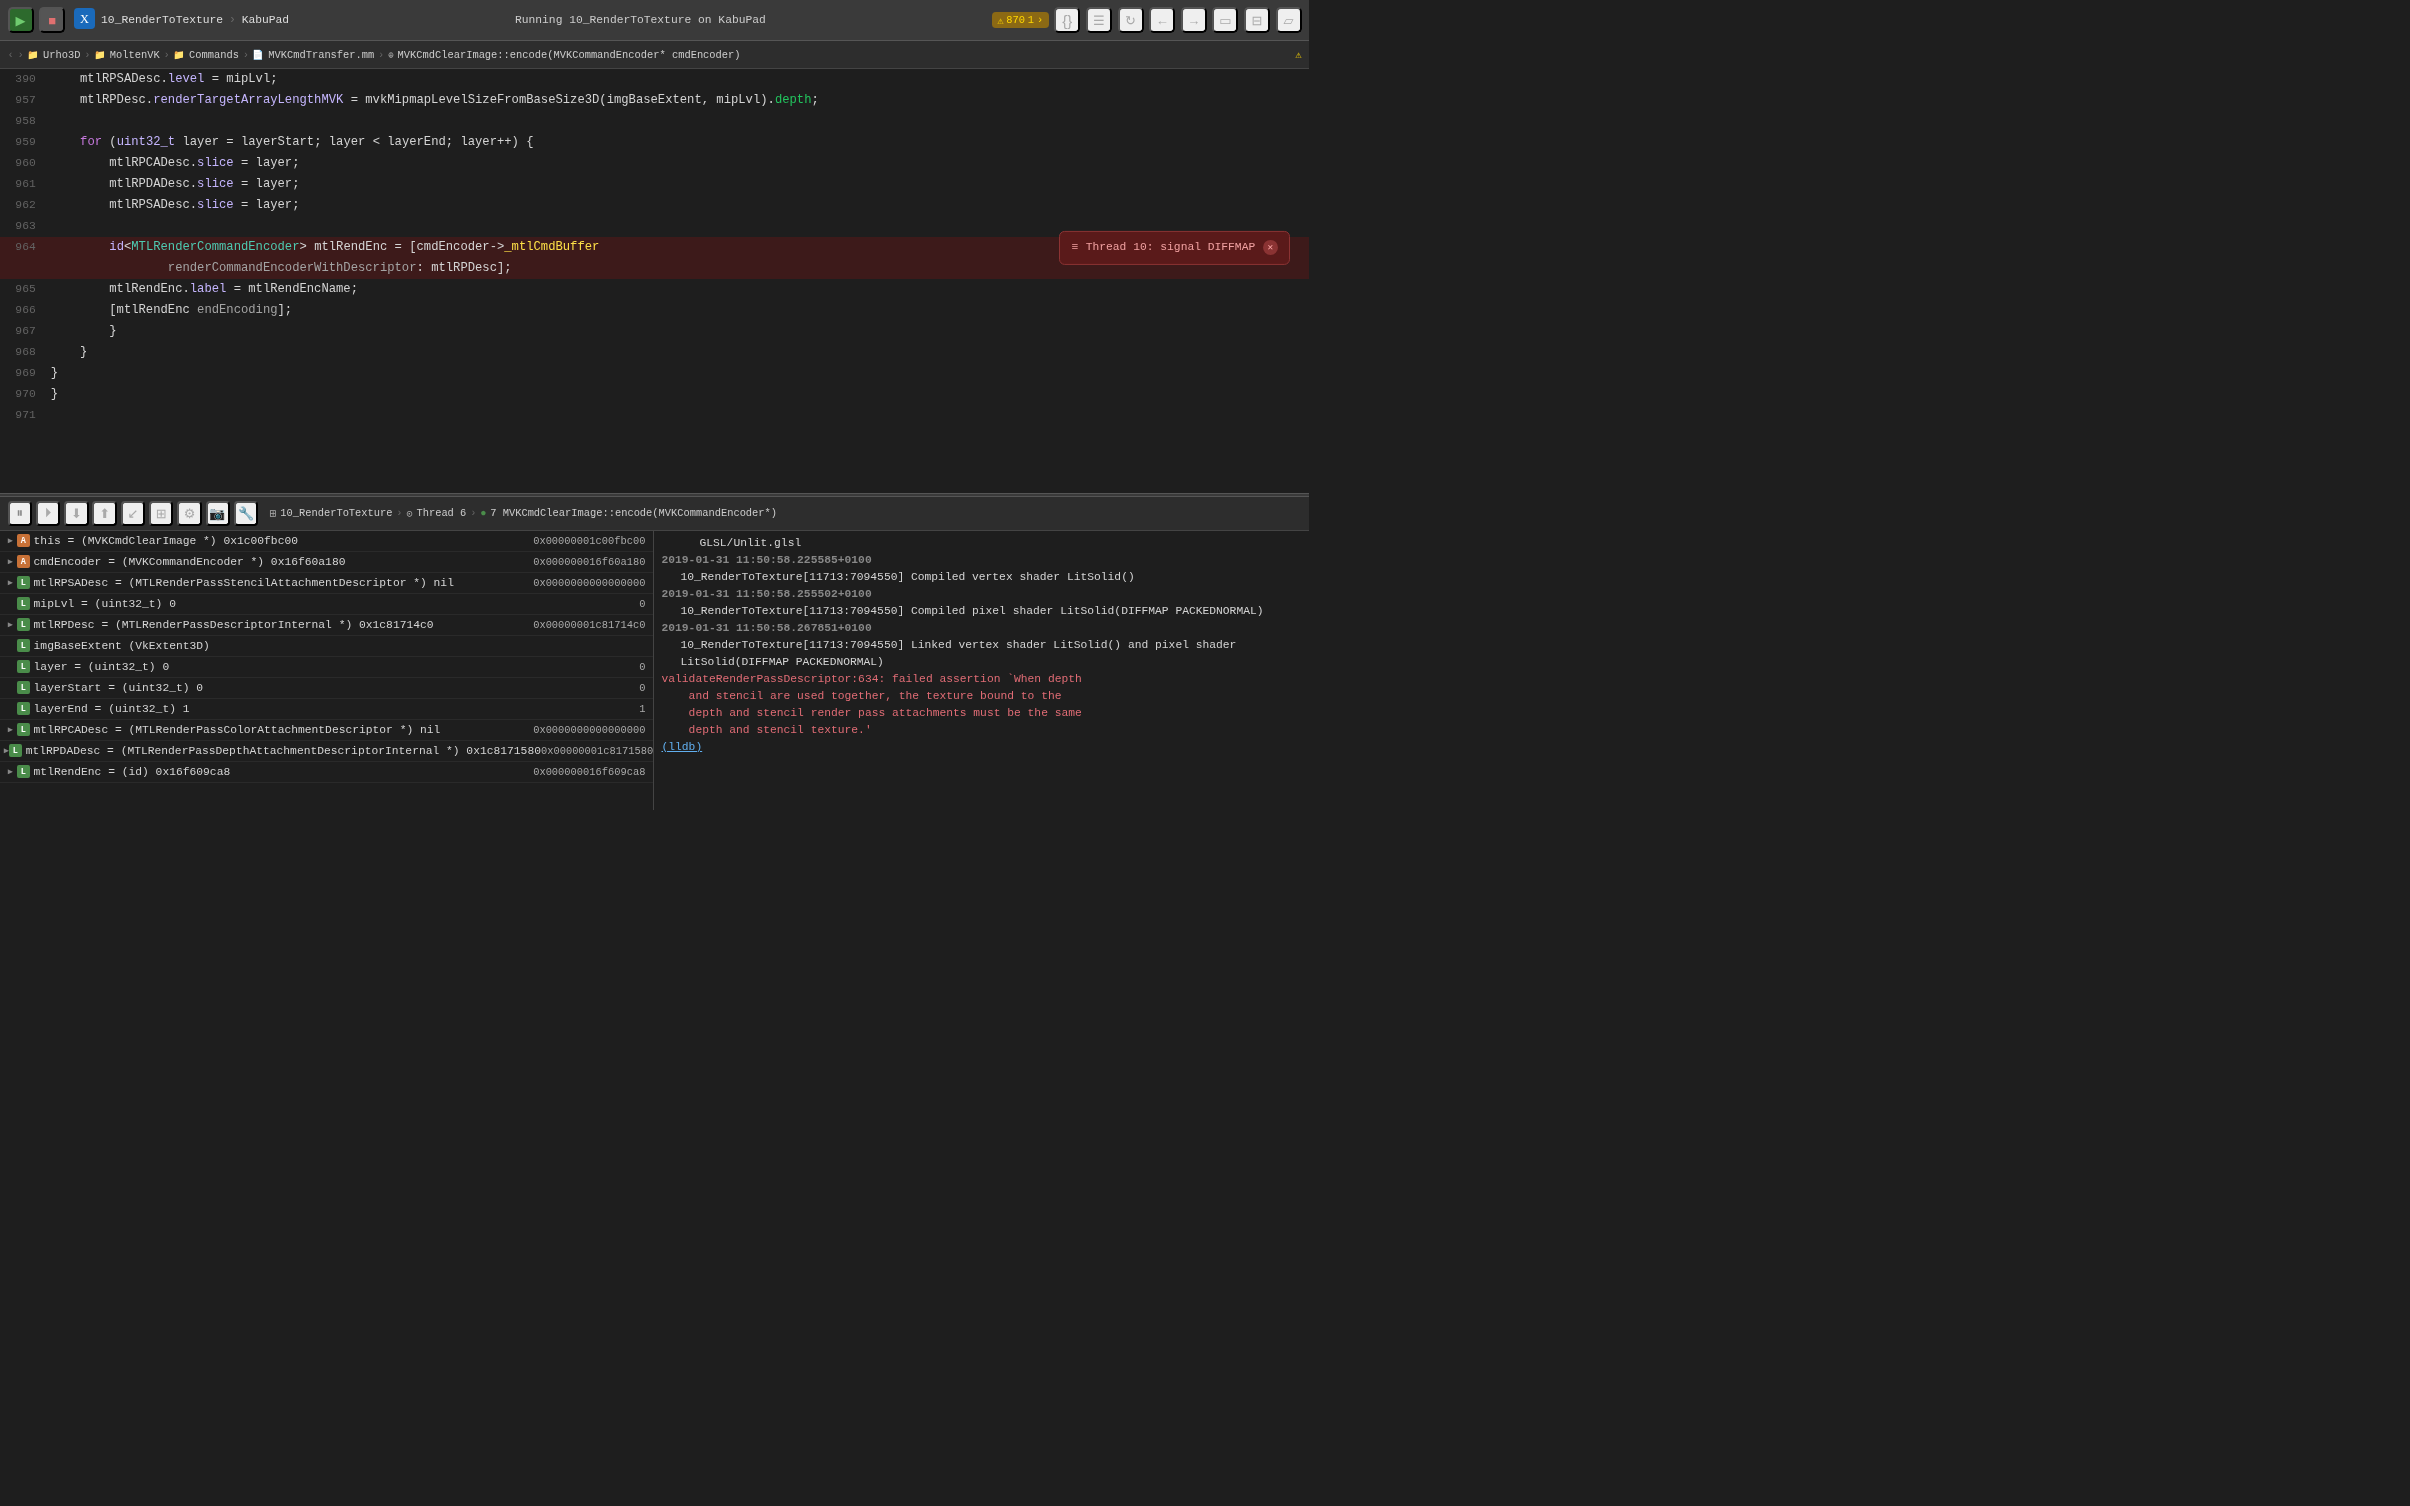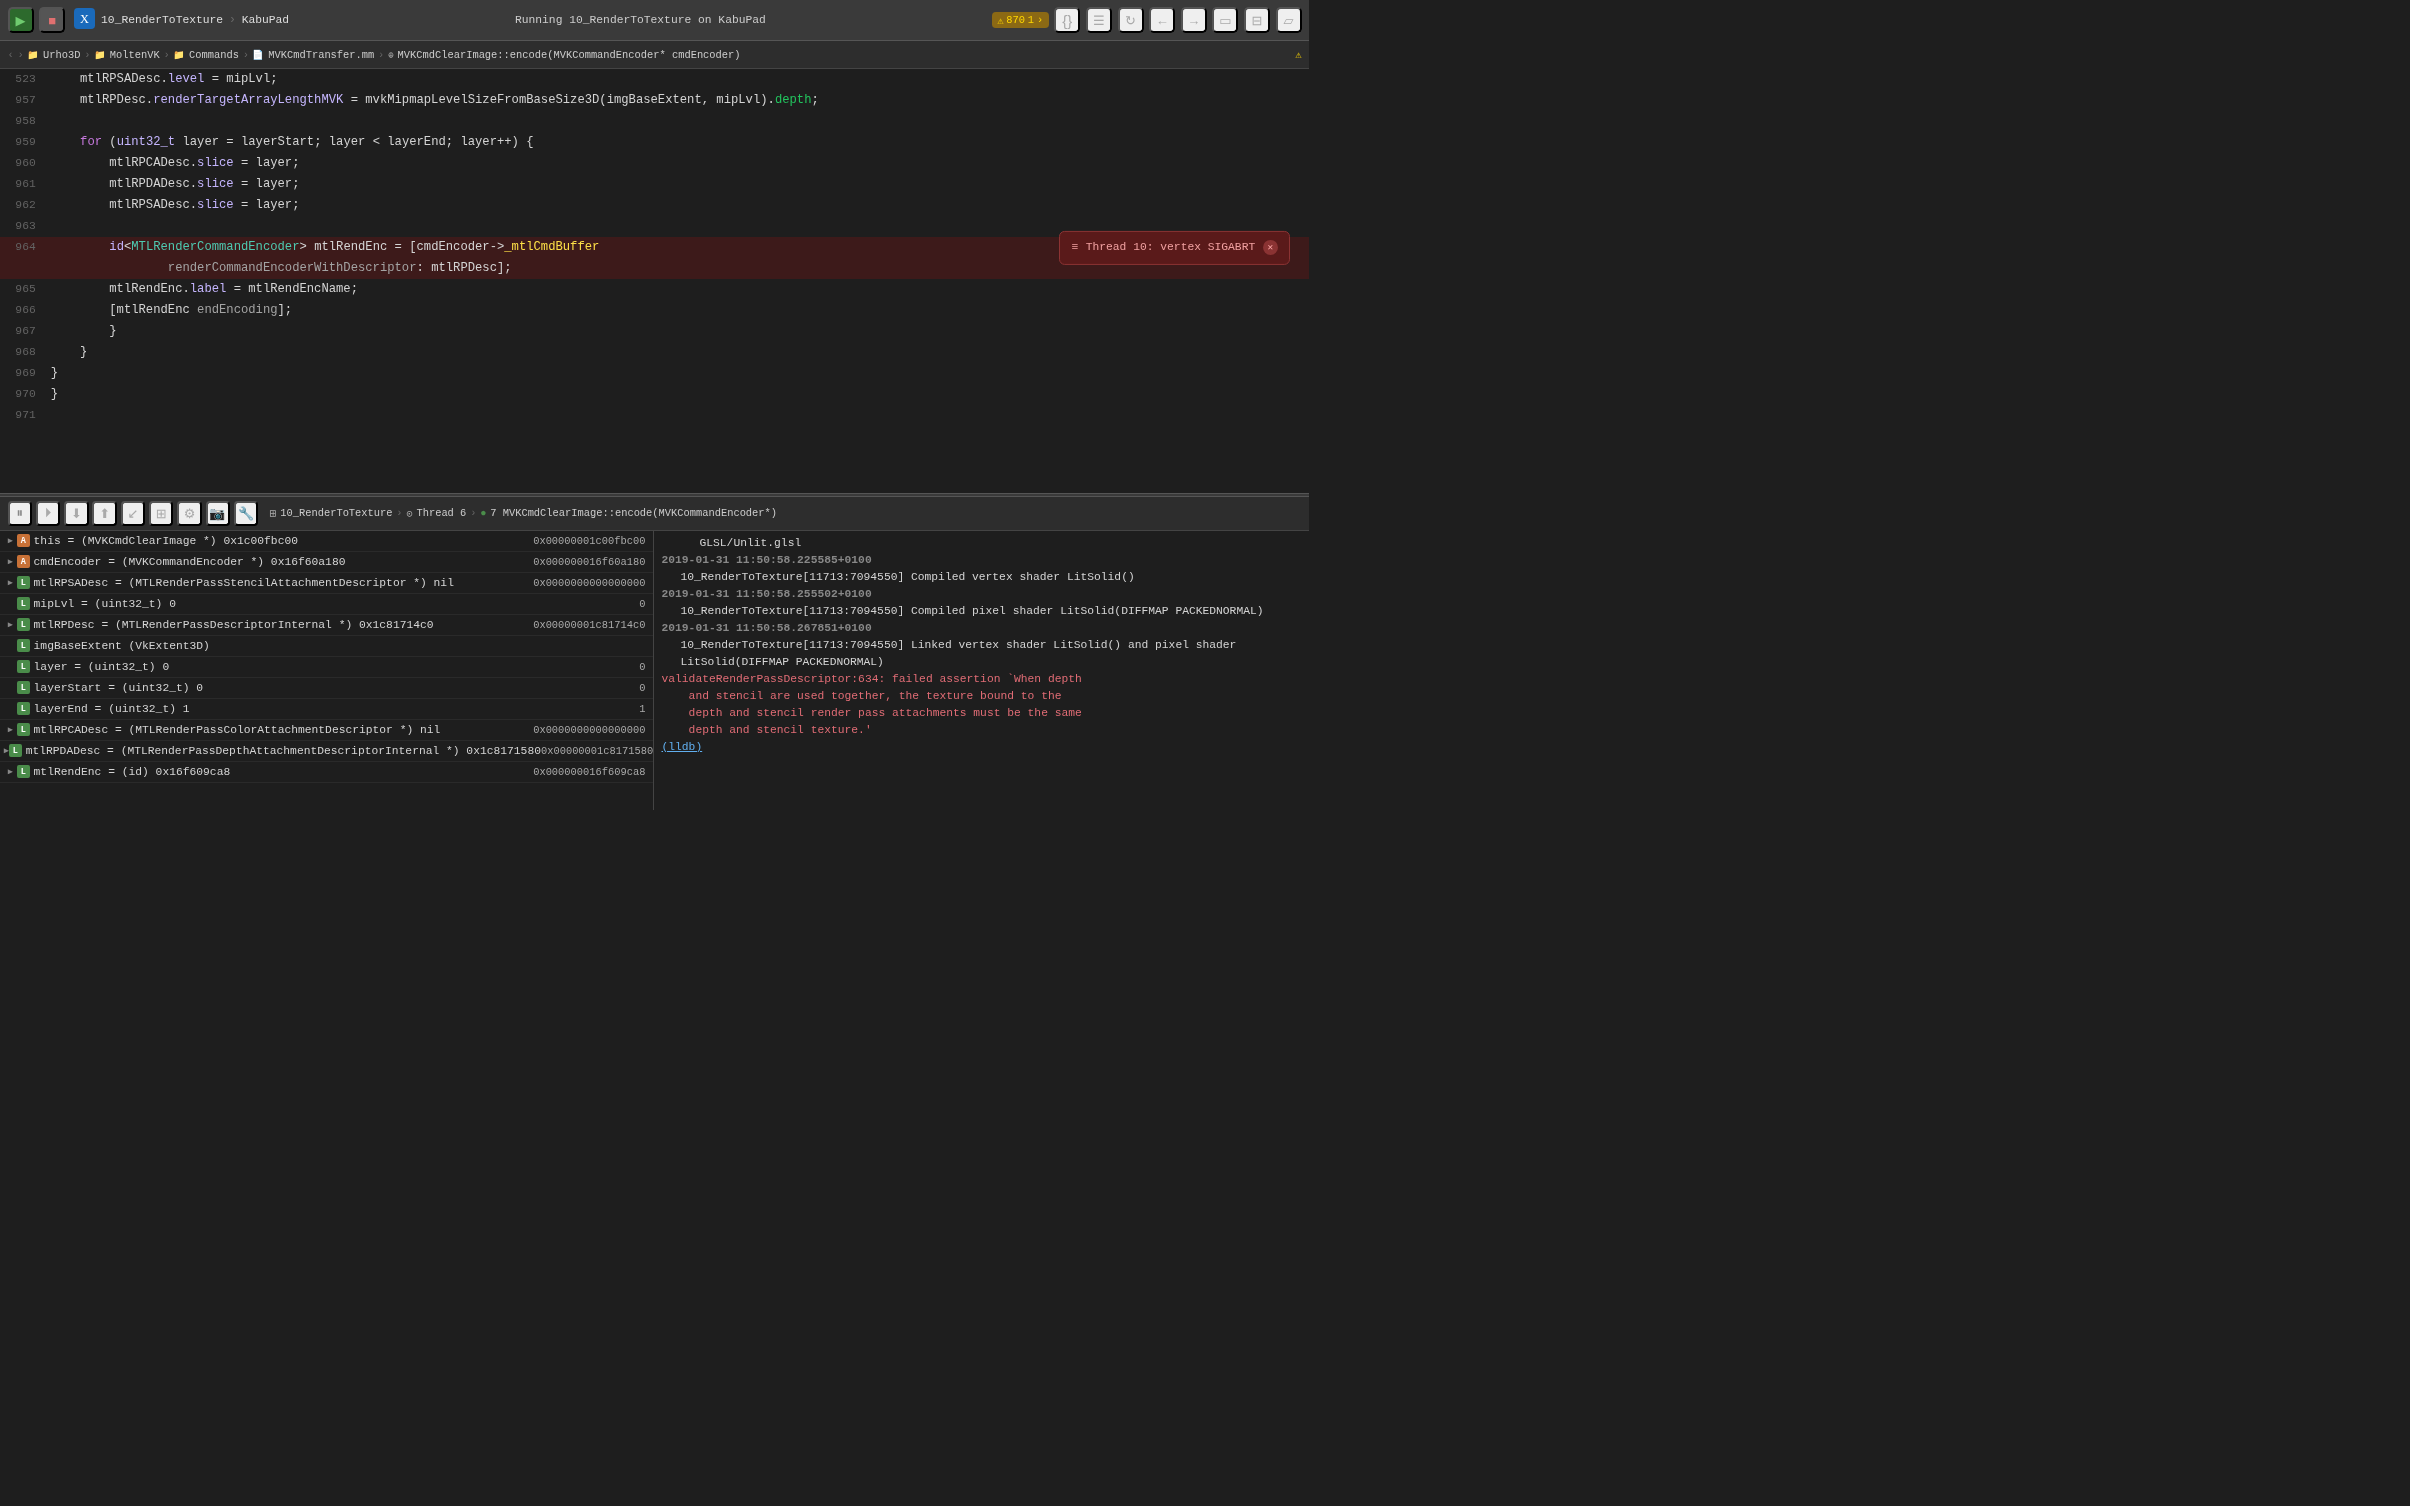--- a/index.html
+++ b/index.html
@@ -357,21 +357,21 @@
   <span class="breadcrumb-item">MVKCmdClearImage::encode(MVKCommandEncoder* cmdEncoder)</span>
 
   <span style="flex:1;"></span>
   <span style="color:#ffd700;">⚠</span>
 </div>
 
 <div class="code-editor">
   <div class="code-lines">
 
     <div class="code-line">
-      <span class="line-num">523</span>
+      <span class="line-num">390</span>
       <span class="line-content">    mtlRPSADesc.<span class="prop">level</span> = mipLvl;</span>
     </div>
 
     <div class="code-line">
       <span class="line-num">957</span>
       <span class="line-content">    mtlRPDesc.<span class="prop">renderTargetArrayLengthMVK</span> = mvkMipmapLevelSizeFromBaseSize3D(imgBaseExtent, mipLvl).<span class="prop" style="color:#22c55e;">depth</span>;</span>
     </div>
 
     <div class="code-line">
       <span class="line-num">958</span>
@@ -402,21 +402,21 @@
       <span class="line-num">963</span>
       <span class="line-content"> </span>
     </div>
 
     <div class="code-line highlighted" style="position:relative;">
       <span class="line-num">964</span>
       <span class="line-content">        <span class="kw2">id</span>&lt;<span class="type">MTLRenderCommandEncoder</span>&gt; mtlRendEnc = [cmdEncoder-&gt;<span class="var">_mtlCmdBuffer</span></span>
 
       <div class="error-tooltip">
         <span>≡</span>
-        <span>Thread 10: vertex SIGABRT</span>
+        <span>Thread 10: signal DIFFMAP</span>
         <span class="close-x">✕</span>
       </div>
     </div>
 
     <div class="code-line highlighted">
       <span class="line-num"></span>
       <span class="line-content">                <span class="fn">renderCommandEncoderWithDescriptor</span>: mtlRPDesc];</span>
     </div>
 
     <div class="code-line">

